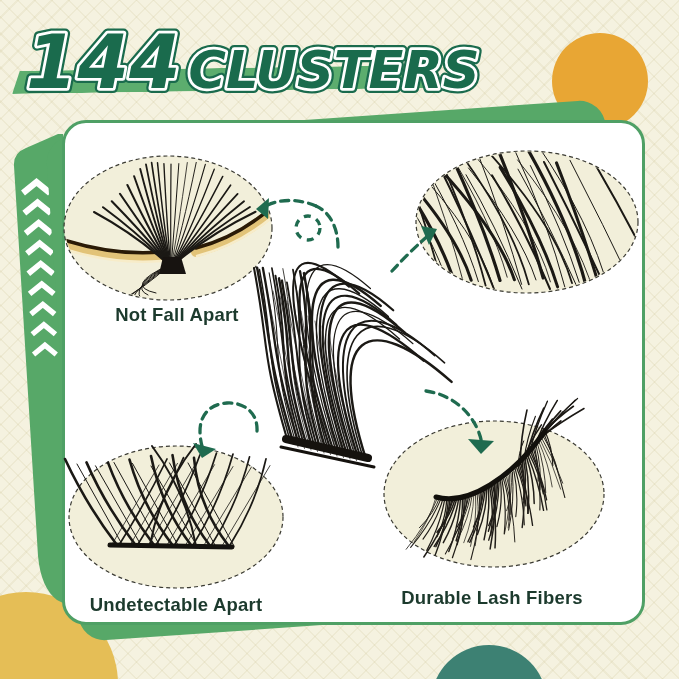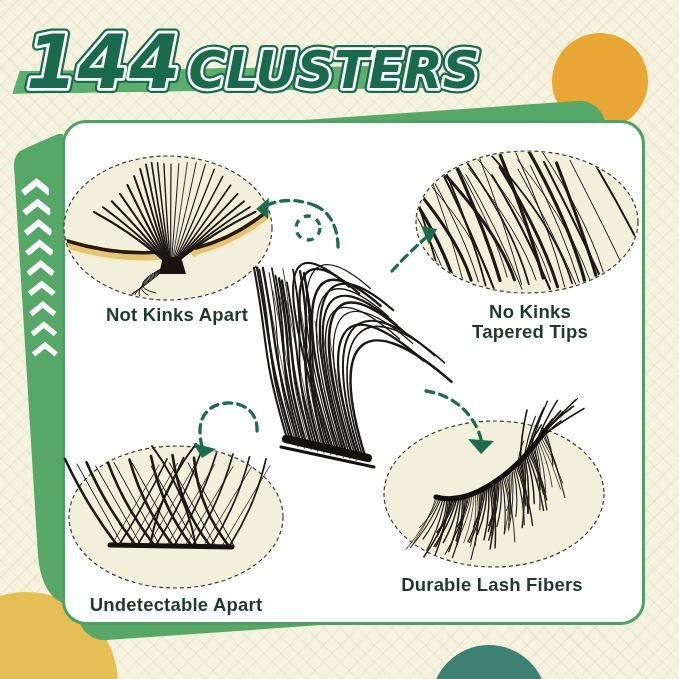--- a/index.html
+++ b/index.html
@@ -24,21 +24,21 @@
   #card-backing{position:absolute;left:62px;top:118px;width:560px;height:505px;background:#57A868;
     border-radius:26px;transform:rotate(-4deg);z-index:2;}
   #card{position:absolute;left:62px;top:120px;width:583px;height:505px;box-sizing:border-box;
     background:#FFFFFF;border:3px solid #4FA065;border-radius:24px;z-index:3;}
   #content-svg{position:absolute;left:0;top:0;z-index:5;pointer-events:none;}
   .feature-label{position:absolute;z-index:6;transform:translateX(-50%);text-align:center;
     color:#1C3A2D;font-weight:700;font-size:18.5px;letter-spacing:.2px;line-height:20px;white-space:nowrap;}
   #label-not-fall-apart{left:177px;top:305px;}
   #label-no-kinks{left:530px;top:302px;}
   #label-undetectable{left:176px;top:595px;}
-  #label-durable{left:492px;top:575px;}
+  #label-durable{left:492px;top:588px;}
 </style>
 </head>
 <body>
 
 <div id="stage">
 
   <div id="circle-orange" class="circle"></div>
   <div id="circle-yellow" class="circle"></div>
   <div id="circle-teal" class="circle"></div>
 
@@ -345,25 +345,21 @@
         <path d="M 257 431 C 258 412 243 402 227 403 C 210 404 200 415 200 431 C 200 440 202 447 204 452" fill="none" stroke="#1F6B4F" stroke-width="3.3" stroke-linecap="round" stroke-dasharray="8 6"></path>
         <path d="M 426 391 C 448 394 466 407 476 426 C 480 434 482 441 482 448" fill="none" stroke="#1F6B4F" stroke-width="3.3" stroke-linecap="round" stroke-dasharray="8 6"></path>
         <polygon points="256,209 269,198 268,219" fill="#1F6B4F"></polygon>
         <polygon points="437,229 421,226 429,245" fill="#1F6B4F"></polygon>
         <polygon points="202,458 193,443 216,449" fill="#1F6B4F"></polygon>
         <polygon points="481,454 468,439 494,441" fill="#1F6B4F"></polygon>
       </g>
   </svg>
 
   <div class="feature-label" id="label-not-fall-apart">
-    <span>Not Kinks Apart</span>
-  </div>
-  <div class="feature-label" id="label-no-kinks">
-    <div>No Kinks</div>
-    <div>Tapered Tips</div>
+    <span>Not Fall Apart</span>
   </div>
   <div class="feature-label" id="label-undetectable">
     <span>Undetectable Apart</span>
   </div>
   <div class="feature-label" id="label-durable">
     <span>Durable Lash Fibers</span>
   </div>
 
 </div>
 

